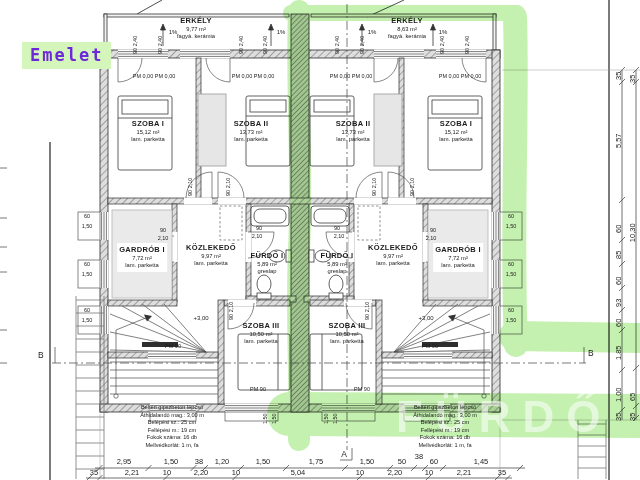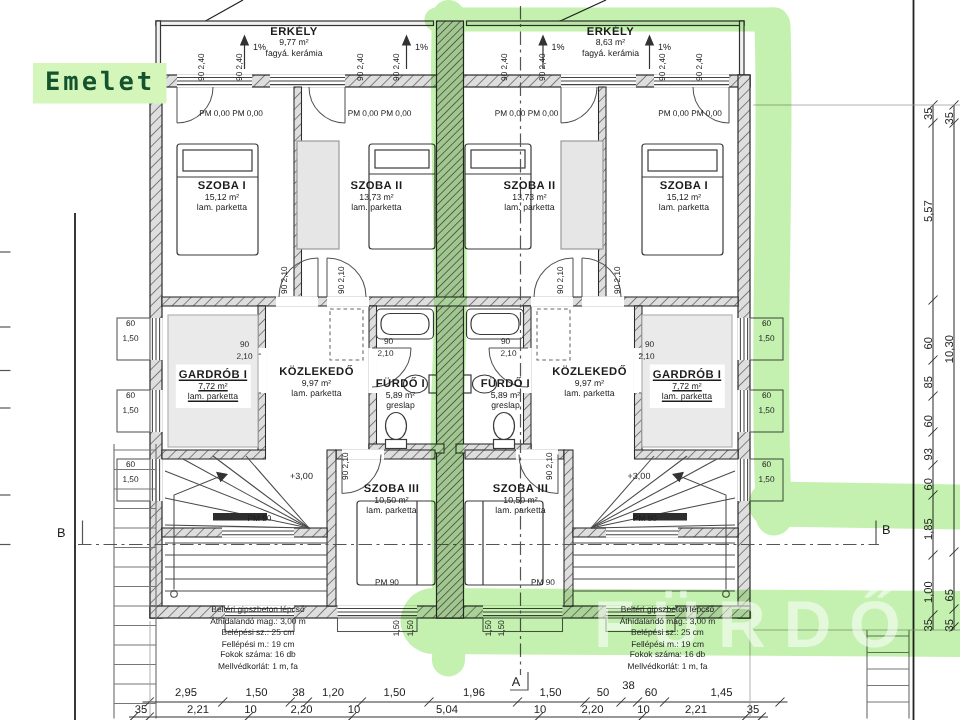--- a/index.html
+++ b/index.html
@@ -7,24 +7,24 @@
          font-family:"Liberation Sans",sans-serif;}
   svg{position:absolute;left:0;top:0;}
   .overlay{mix-blend-mode:multiply;pointer-events:none;}
   .lbl{position:absolute;white-space:nowrap;color:#1c1c1c;line-height:1;}
   .c{transform:translateX(-50%);}
   .rv{width:44px;margin-left:-22px;text-align:center;transform:rotate(-90deg);}
   .s5{font-size:5.5px;} .s6{font-size:6px;} .s7{font-size:7.5px;} .s8{font-size:8.5px;}
   .room{position:absolute;text-align:center;transform:translateX(-50%);color:#1c1c1c;line-height:1.3;}
   .room-name{font-size:7.5px;font-weight:bold;letter-spacing:.3px;display:block;}
   .room-sub{font-size:5.8px;display:block;}
-  .whitebg{background:#fff;padding:2px 2px;text-decoration:underline;}
+  .whitebg{background:#fff;padding:2px 2px;}
   .note{position:absolute;text-align:center;transform:translateX(-50%);color:#222;}
   .note span{display:block;font-size:5.6px;line-height:1.35;}
-  #emelet{position:absolute;left:22px;top:42px;background:#d5f6bb;color:#14532d;
+  #emelet{position:absolute;left:22px;top:42px;background:#d5f6bb;color:#6d28d9;
           font-family:"DejaVu Sans Mono",monospace;font-weight:bold;font-size:17px;
           letter-spacing:2px;padding:3px 8px 4px 8px;}
   .wm{position:absolute;font-weight:bold;color:rgba(255,255,255,0.55);
       font-family:"Liberation Sans",sans-serif;pointer-events:none;}
   #wm1{left:396px;top:392px;font-size:44px;letter-spacing:12px;}
   #wm2{left:566px;top:318px;font-size:36px;letter-spacing:6px;}
 </style>
 </head>
 <body>
 
@@ -583,21 +583,21 @@
   <span>Fellépési m.: 19 cm</span>
   <span>Fokok száma: 16 db</span>
   <span>Mellvédkorlát: 1 m, fa</span>
 </div>
 
 <span class="lbl s7 c" style="left:124px;top:458px;">2,95</span>
 <span class="lbl s7 c" style="left:171px;top:458px;">1,50</span>
 <span class="lbl s7 c" style="left:199px;top:458px;">38</span>
 <span class="lbl s7 c" style="left:222px;top:458px;">1,20</span>
 <span class="lbl s7 c" style="left:263px;top:458px;">1,50</span>
-<span class="lbl s7 c" style="left:316px;top:458px;">1,96</span>
+<span class="lbl s7 c" style="left:316px;top:458px;">1,75</span>
 <span class="lbl s7 c" style="left:367px;top:458px;">1,50</span>
 <span class="lbl s7 c" style="left:402px;top:458px;">50</span>
 <span class="lbl s7 c" style="left:419px;top:453px;">38</span>
 <span class="lbl s7 c" style="left:434px;top:458px;">60</span>
 <span class="lbl s7 c" style="left:481px;top:458px;">1,45</span>
 <span class="lbl s8 c" style="left:344px;top:450px;">A</span>
 
 <span class="lbl s7 c" style="left:94px;top:469px;">35</span>
 <span class="lbl s7 c" style="left:132px;top:469px;">2,21</span>
 <span class="lbl s7 c" style="left:167px;top:469px;">10</span>

